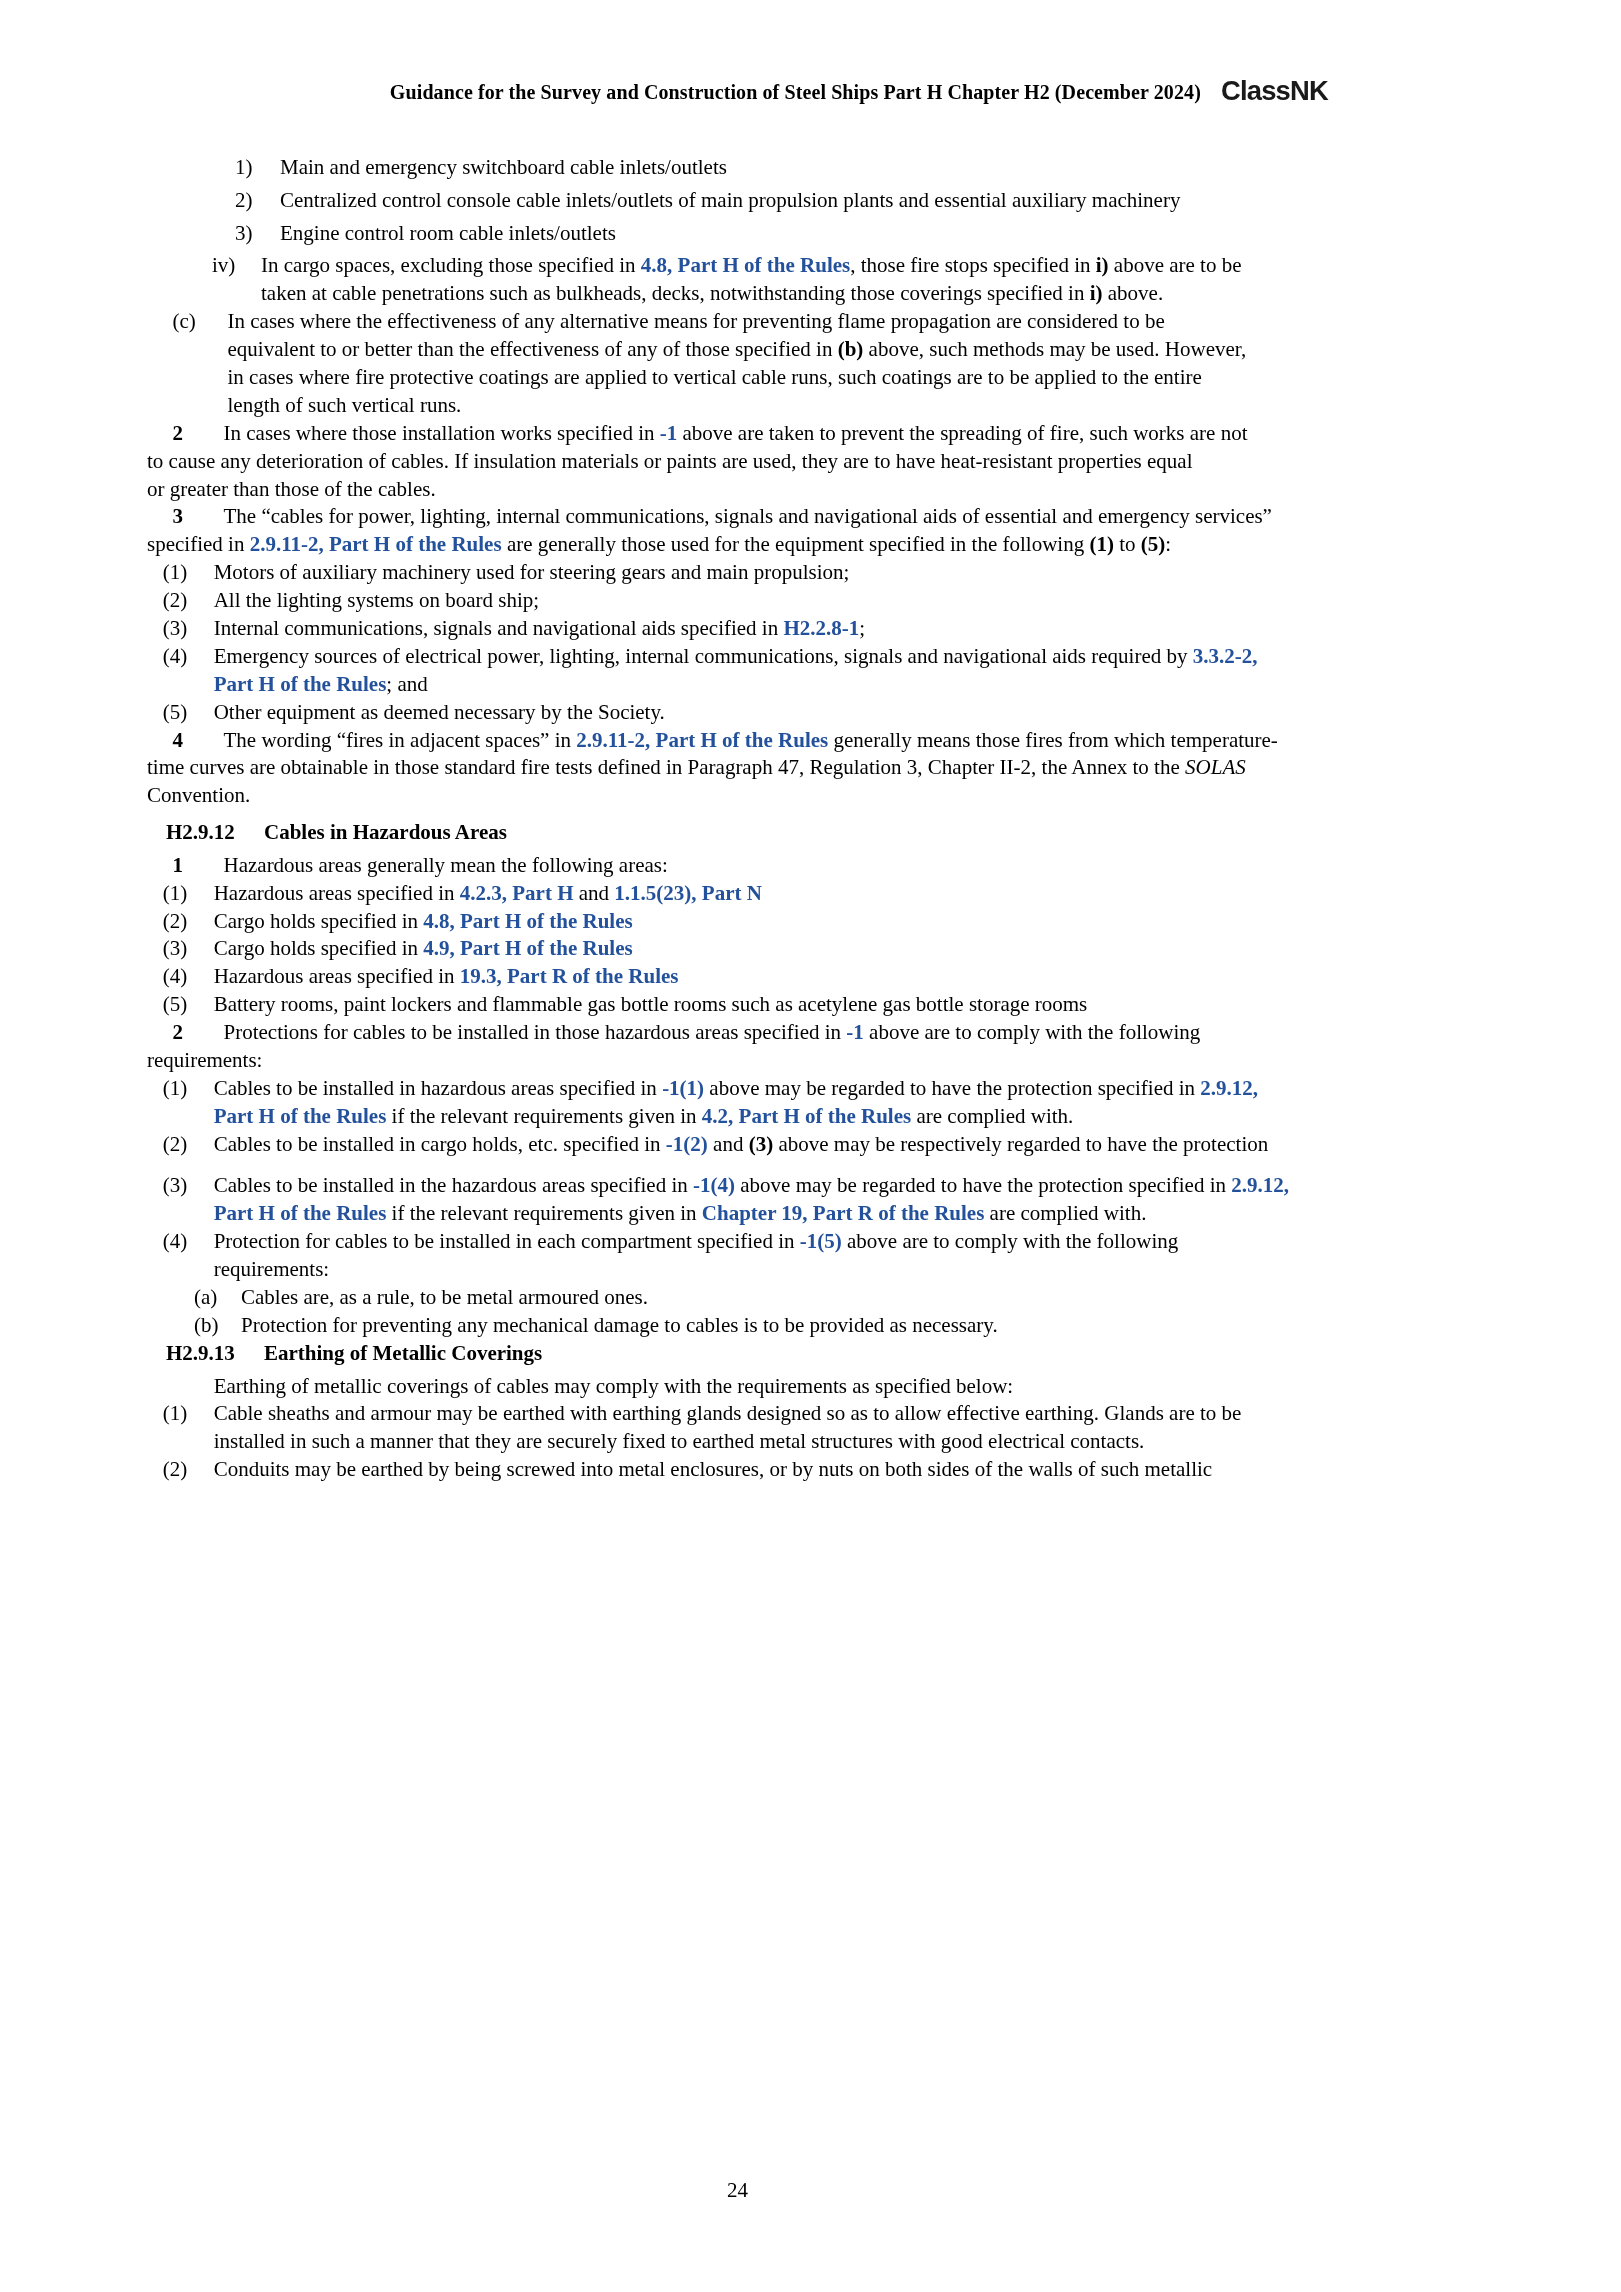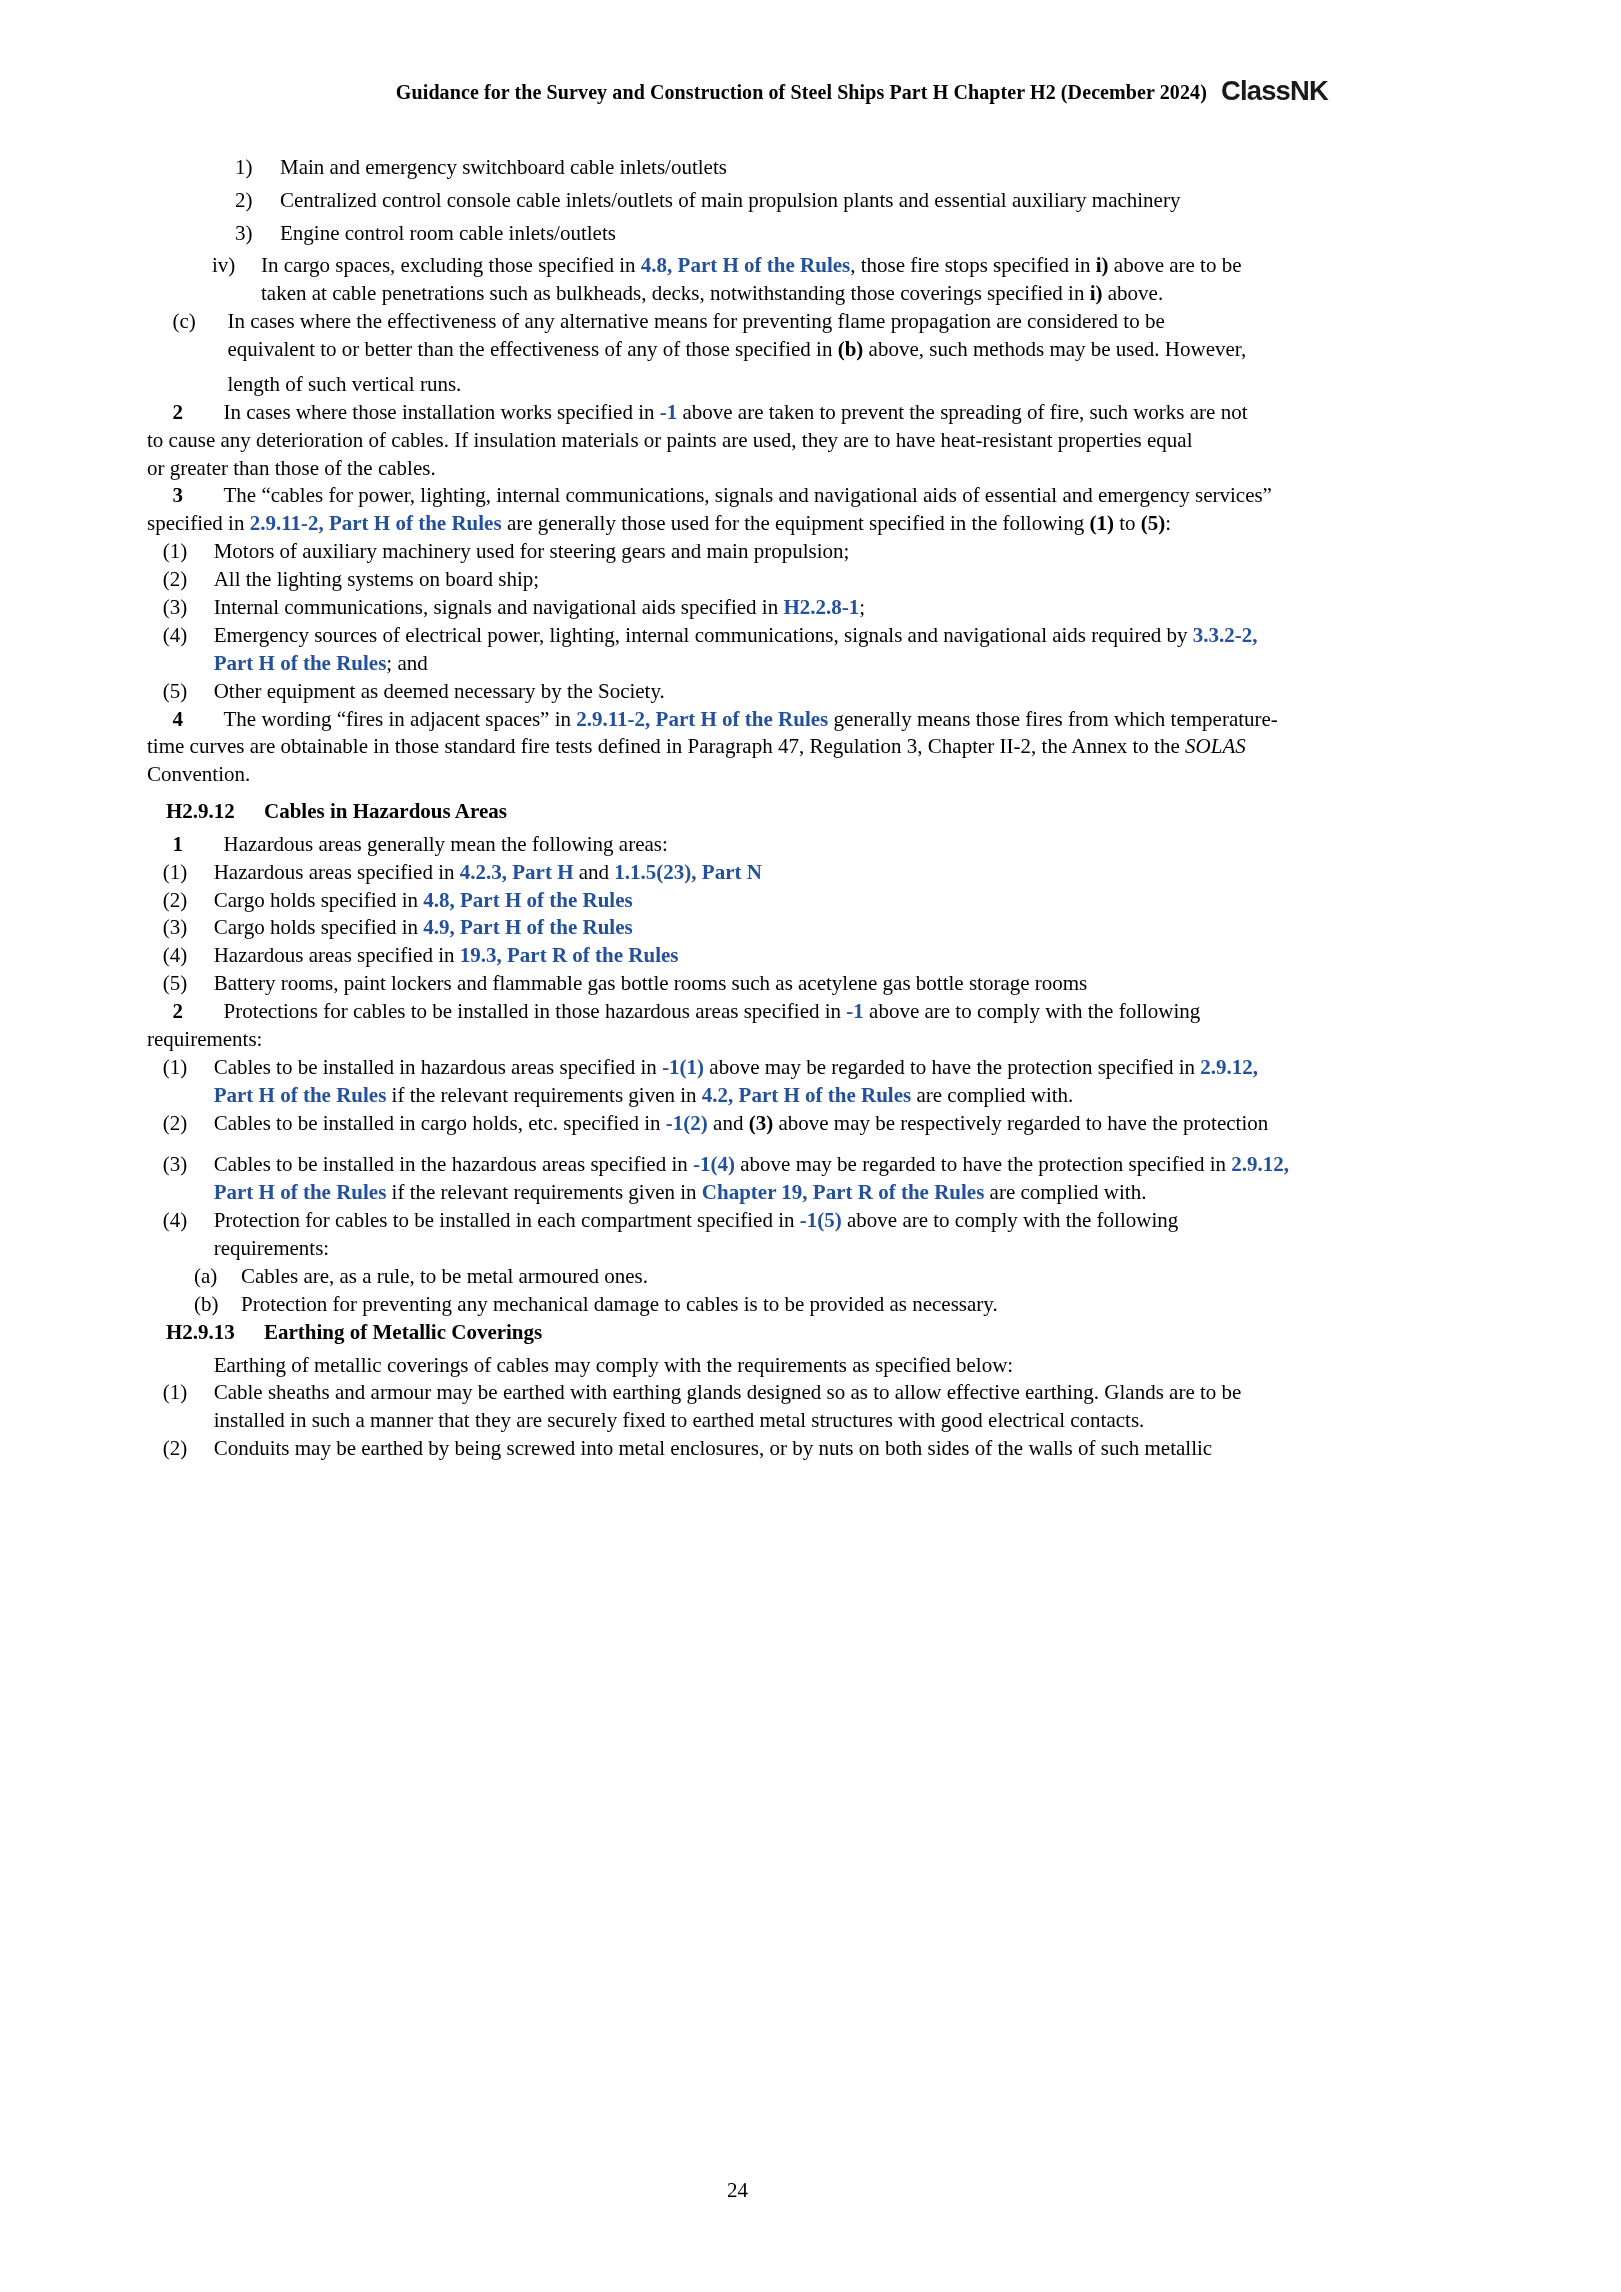--- a/index.html
+++ b/index.html
@@ -32,21 +32,21 @@
   .header-title {
     font-family: "Liberation Serif", "DejaVu Serif", serif;
     font-weight: bold;
     font-size: 20px;
     letter-spacing: 0.1px;
     white-space: nowrap;
     line-height: 1;
     padding-bottom: 2px;
   }
   .brand {
-    margin-left: 14px;
+    margin-left: 20px;
     font-family: "Liberation Sans", "DejaVu Sans", sans-serif;
     font-weight: bold;
     font-size: 27.4px;
     letter-spacing: -0.8px;
     line-height: 1;
     color: #1a1a1a;
   }
 
   
   .content {
@@ -174,20 +174,24 @@
       <span class="body">In cases where the effectiveness of any alternative means for preventing flame propagation are considered to be</span>
     </div>
     <div class="gap-s"></div>
     <div class="blk lv-alpha nojust">
       <span class="marker m-w-alpha"></span>
       <span class="body">
         <span>equivalent to or better than the effectiveness of any of those specified in </span><span class="b">(b)</span><span> above, such methods may be used. However,</span>
       </span>
     </div>
     <div class="gap-s"></div>
+    <div class="blk lv-alpha nojust">
+      <span class="marker m-w-alpha"></span>
+      <span class="body">in cases where fire protective coatings are applied to vertical cable runs, such coatings are to be applied to the entire</span>
+    </div>
     <div class="gap-s"></div>
     <div class="blk lv-alpha nojust">
       <span class="marker m-w-alpha"></span>
       <span class="body">length of such vertical runs.</span>
     </div>
     <div class="gap-s"></div>
 
     <div class="blk lv-para" style="margin-left:25.5px;">
       <span class="marker m-w-para b">2</span>
       <span class="body">

